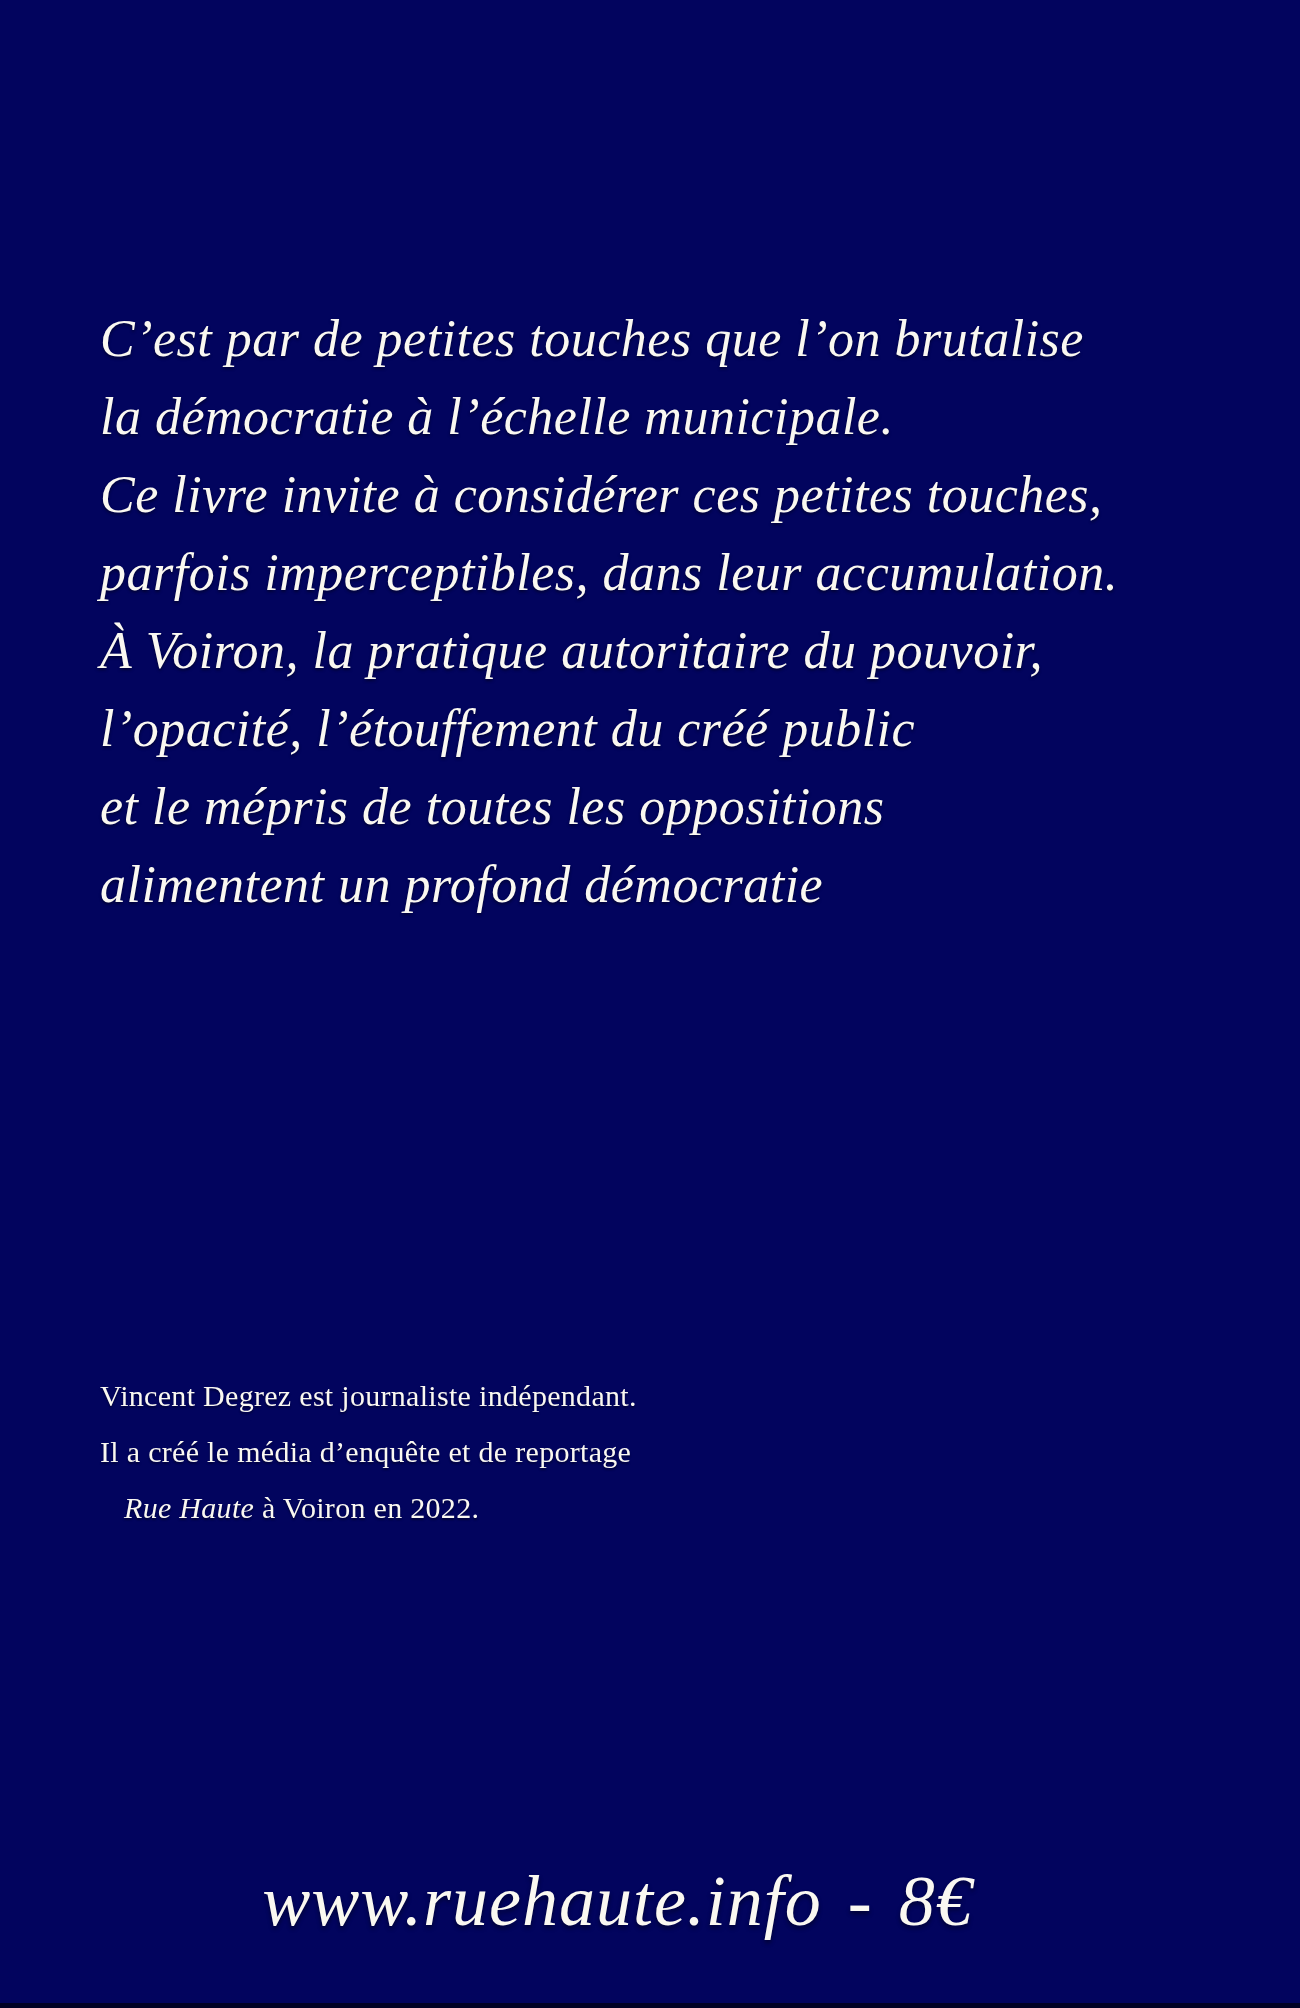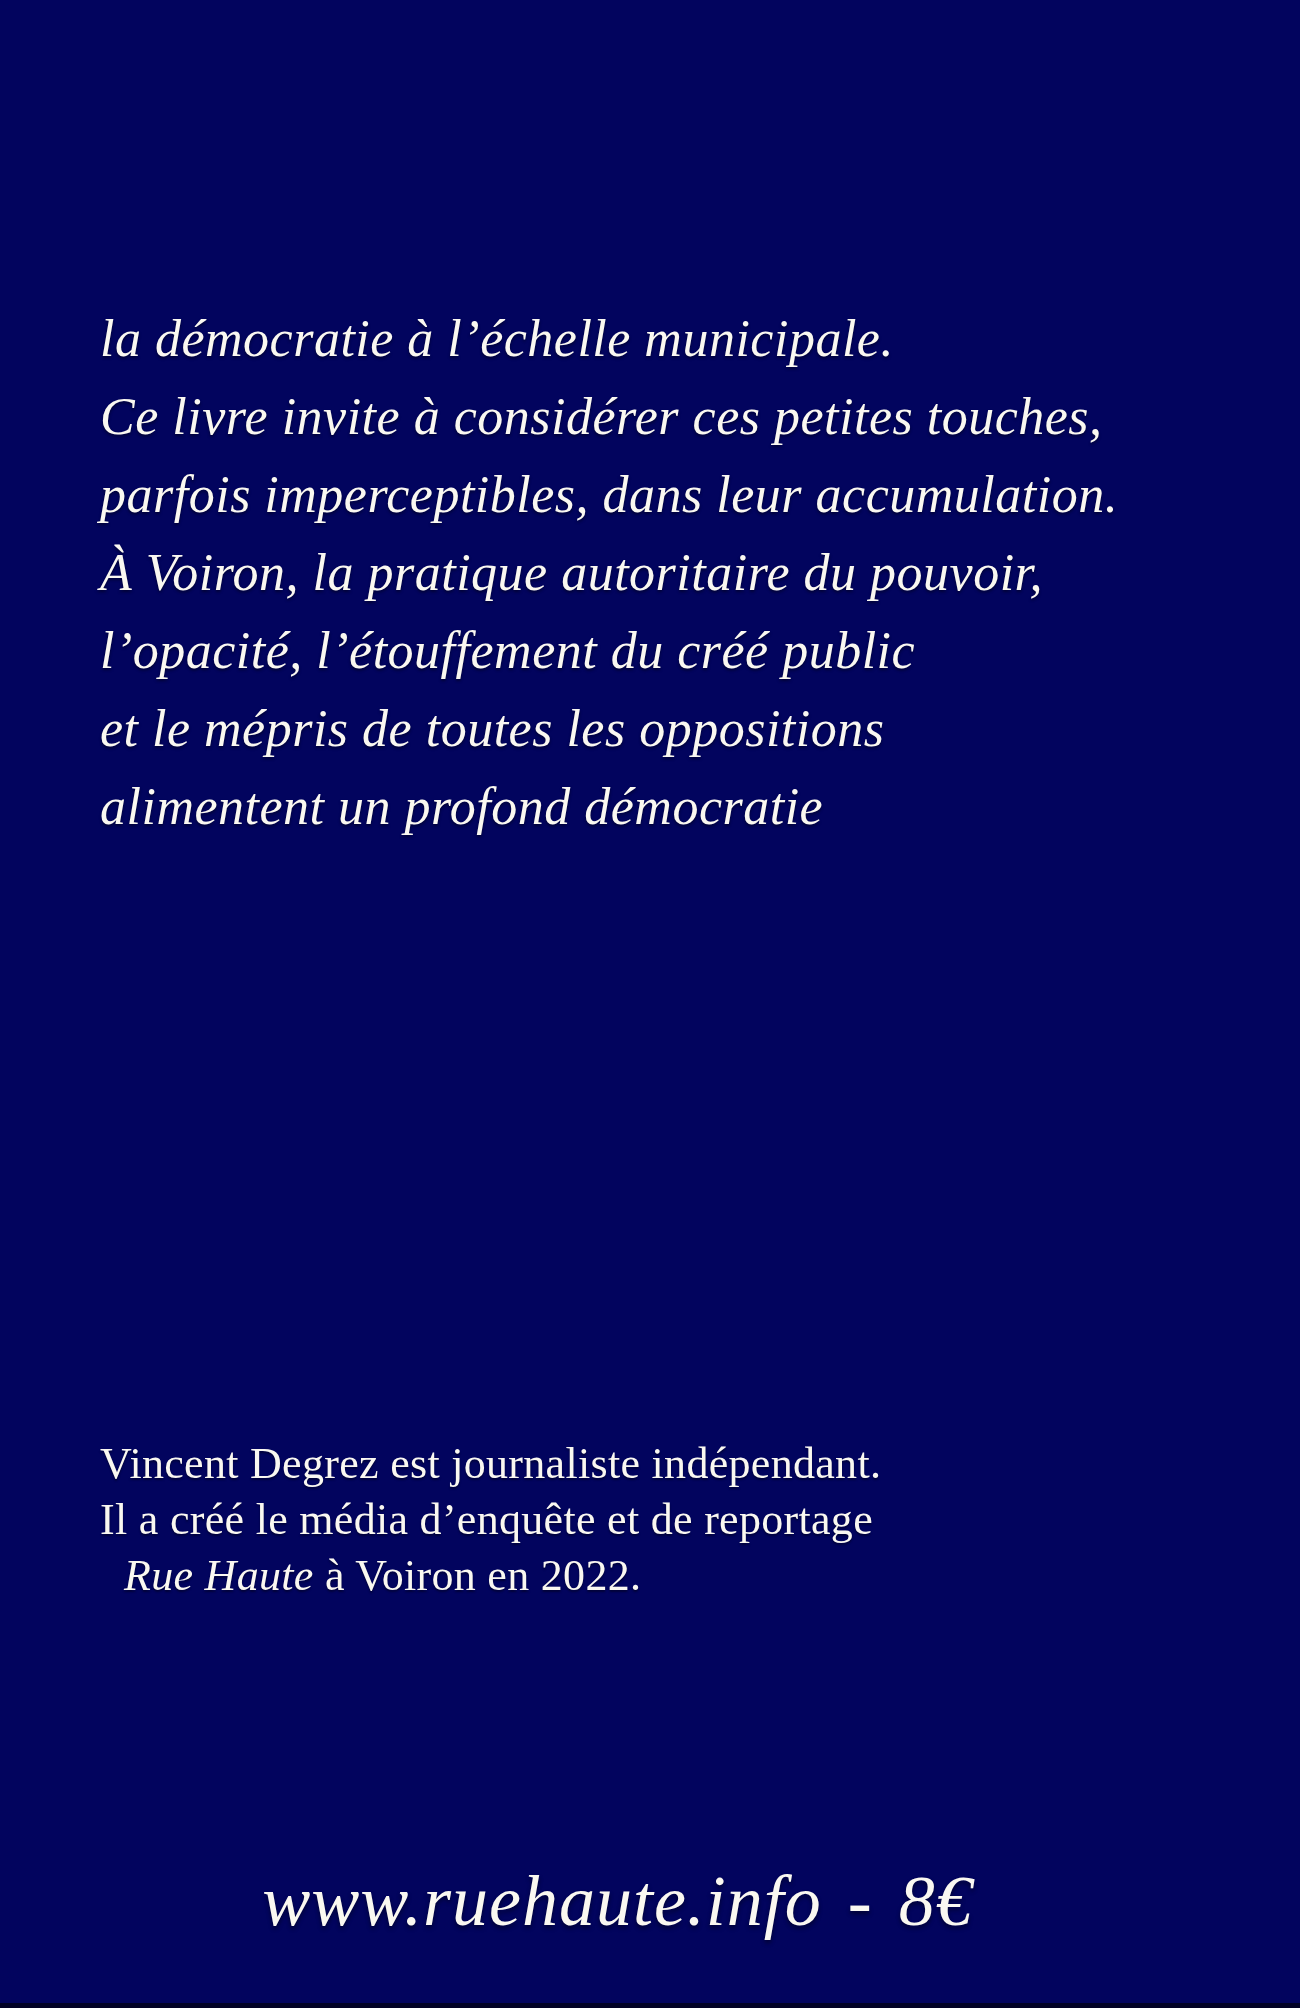--- a/index.html
+++ b/index.html
@@ -30,22 +30,22 @@
     line-height: 78px;
     letter-spacing: 0.5px;
     text-shadow: 0 2px 3px rgba(0,0,0,0.45);
   }
   .quote-line {
     white-space: nowrap;
   }
   .bio {
     position: absolute;
     left: 100px;
-    top: 1436px;
-    font-size: 44px;
+    top: 1368px;
+    font-size: 30px;
     line-height: 56px;
     letter-spacing: 0.3px;
     text-shadow: 0 2px 2px rgba(0,0,0,0.4);
   }
   .bio .italic {
     font-style: italic;
     margin-left: 24px;
   }
   .footer {
     position: absolute;
@@ -73,20 +73,21 @@
     height: 5px;
     background: #010125;
   }
 </style>
 </head>
 <body>
 
 <div class="cover">
 
   <div class="quote">
+    <div class="quote-line">C’est par de petites touches que l’on brutalise</div>
     <div class="quote-line">la démocratie à l’échelle municipale.</div>
     <div class="quote-line">Ce livre invite à considérer ces petites touches,</div>
     <div class="quote-line">parfois imperceptibles, dans leur accumulation.</div>
     <div class="quote-line">À Voiron, la pratique autoritaire du pouvoir,</div>
     <div class="quote-line">l’opacité, l’étouffement du créé public</div>
     <div class="quote-line">et le mépris de toutes les oppositions</div>
     <div class="quote-line">alimentent un profond démocratie</div>
   </div>
 
   <div class="bio">

